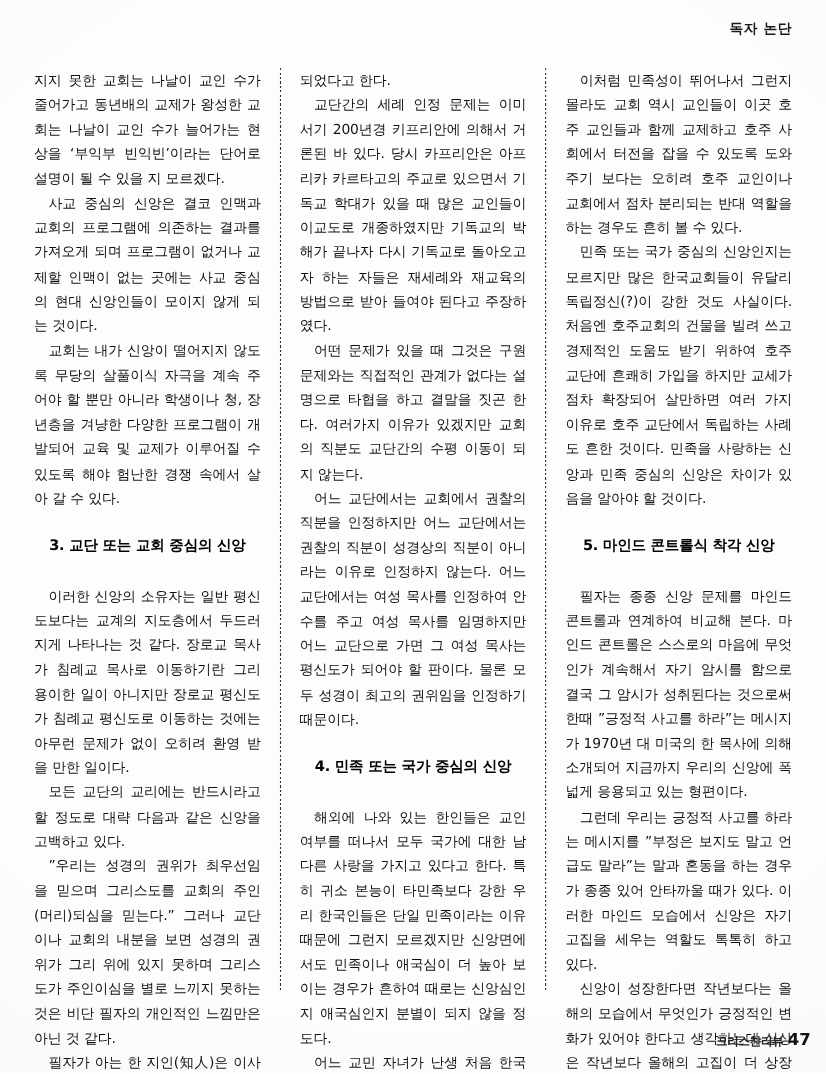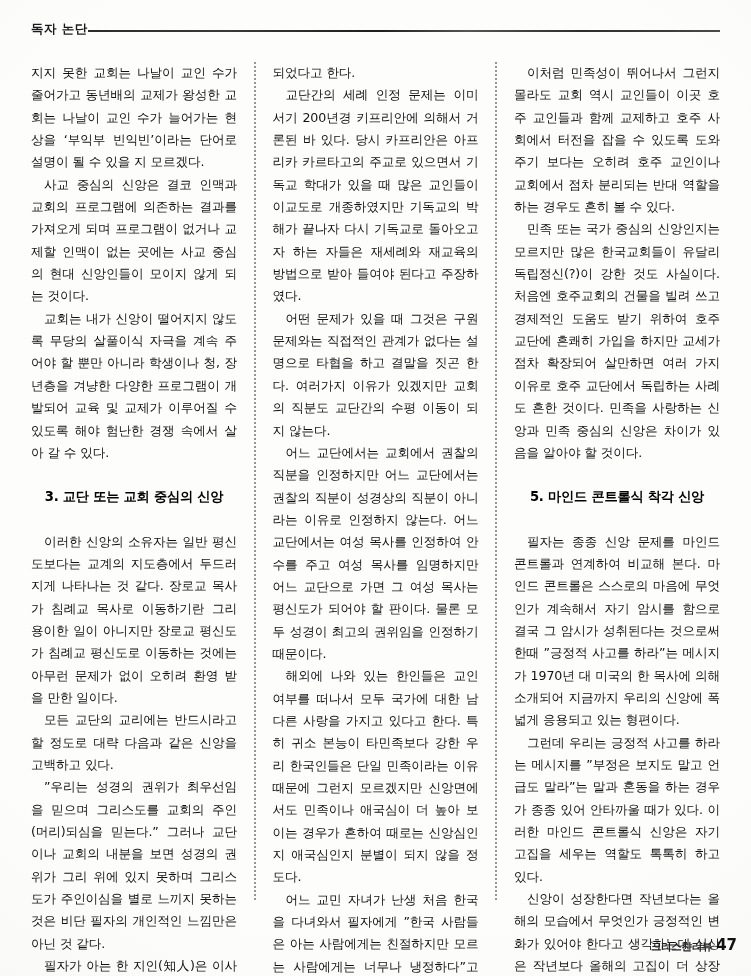--- a/index.html
+++ b/index.html
@@ -32,21 +32,22 @@
   }
 
   
   .running-head {
     position: absolute;
     left: 31px;
     top: 18px;
     width: 689px;
     height: 22px;
     display: flex;
-    align-items: center;
+    align-items: flex-end;
+    flex-direction: column;
   }
   .running-head-label {
     font-size: 12.5px;
     font-weight: bold;
     letter-spacing: 0.5px;
     white-space: nowrap;
     color: #1a1a1a;
   }
   .running-head-rule {
     flex: 1 1 auto;
@@ -172,36 +173,39 @@
 
     <div class="col-gap">
       <span class="col-divider"></span>
     </div>
 
     <div class="col" id="col-1">
         <p class="no-indent">되었다고 한다.</p>
         <p>교단간의 세례 인정 문제는 이미 서기 200년경 키프리안에 의해서 거론된 바 있다. 당시 카프리안은 아프리카 카르타고의 주교로 있으면서 기독교 학대가 있을 때 많은 교인들이 이교도로 개종하였지만 기독교의 박해가 끝나자 다시 기독교로 돌아오고자 하는 자들은 재세례와 재교육의 방법으로 받아 들여야 된다고 주장하였다.</p>
         <p>어떤 문제가 있을 때 그것은 구원 문제와는 직접적인 관계가 없다는 설명으로 타협을 하고 결말을 짓곤 한다. 여러가지 이유가 있겠지만 교회의 직분도 교단간의 수평 이동이 되지 않는다.</p>
         <p>어느 교단에서는 교회에서 권찰의 직분을 인정하지만 어느 교단에서는 권찰의 직분이 성경상의 직분이 아니라는 이유로 인정하지 않는다. 어느 교단에서는 여성 목사를 인정하여 안수를 주고 여성 목사를 임명하지만 어느 교단으로 가면 그 여성 목사는 평신도가 되어야 할 판이다. 물론 모두 성경이 최고의 권위임을 인정하기 때문이다.</p>
+        <div class="heading-block">
+          <h2 class="section-heading">4. 민족 또는 국가 중심의 신앙</h2>
+        </div>
         <p>해외에 나와 있는 한인들은 교인 여부를 떠나서 모두 국가에 대한 남다른 사랑을 가지고 있다고 한다. 특히 귀소 본능이 타민족보다 강한 우리 한국인들은 단일 민족이라는 이유 때문에 그런지 모르겠지만 신앙면에서도 민족이나 애국심이 더 높아 보이는 경우가 흔하여 때로는 신앙심인지 애국심인지 분별이 되지 않을 정도다.</p>
         <p>어느 교민 자녀가 난생 처음 한국을 다녀와서 필자에게 ”한국 사람들은 아는 사람에게는 친절하지만 모르는 사람에게는 너무나 냉정하다”고 한 말을 들었을 때 이러한 단일 민족성과 신앙심이 어우러져 있는 모순을 잘 꼬집어 낸 것 같다는 생각이 들었다. 그래서 그런지 이민교회의 분위기는 한인회의 역할과 교단의 힘이 함께 뒤섞어 묘한 갈등을 야기하곤 한다.</p>
       </div>
 
     <div class="col-gap">
       <span class="col-divider"></span>
     </div>
 
     <div class="col" id="col-2">
         <p>이처럼 민족성이 뛰어나서 그런지 몰라도 교회 역시 교인들이 이곳 호주 교인들과 함께 교제하고 호주 사회에서 터전을 잡을 수 있도록 도와주기 보다는 오히려 호주 교인이나 교회에서 점차 분리되는 반대 역할을 하는 경우도 흔히 볼 수 있다.</p>
         <p>민족 또는 국가 중심의 신앙인지는 모르지만 많은 한국교회들이 유달리 독립정신(?)이 강한 것도 사실이다. 처음엔 호주교회의 건물을 빌려 쓰고 경제적인 도움도 받기 위하여 호주 교단에 흔쾌히 가입을 하지만 교세가 점차 확장되어 살만하면 여러 가지 이유로 호주 교단에서 독립하는 사례도 흔한 것이다. 민족을 사랑하는 신앙과 민족 중심의 신앙은 차이가 있음을 알아야 할 것이다.</p>
         <div class="heading-block">
           <h2 class="section-heading">5. 마인드 콘트롤식 착각 신앙</h2>
         </div>
         <p>필자는 종종 신앙 문제를 마인드 콘트롤과 연계하여 비교해 본다. 마인드 콘트롤은 스스로의 마음에 무엇인가 계속해서 자기 암시를 함으로 결국 그 암시가 성취된다는 것으로써 한때 ”긍정적 사고를 하라”는 메시지가 1970년 대 미국의 한 목사에 의해 소개되어 지금까지 우리의 신앙에 폭 넓게 응용되고 있는 형편이다.</p>
-        <p>그런데 우리는 긍정적 사고를 하라는 메시지를 ”부정은 보지도 말고 언급도 말라”는 말과 혼동을 하는 경우가 종종 있어 안타까울 때가 있다. 이러한 마인드 콘트롤식 신앙은 자기 고집을 세우는 역할도 톡톡히 하고 있다.</p>
+        <p>그런데 우리는 긍정적 사고를 하라는 메시지를 ”부정은 보지도 말고 언급도 말라”는 말과 혼동을 하는 경우가 종종 있어 안타까울 때가 있다. 이러한 마인드 모습에서 신앙은 자기 고집을 세우는 역할도 톡톡히 하고 있다.</p>
         <p>신앙이 성장한다면 작년보다는 올해의 모습에서 무엇인가 긍정적인 변화가 있어야 한다고 생각하는데 실상은 작년보다 올해의 고집이 더 상장하여 급기야는 누구의 말도 듣지 않는 자기 착각에 도취되고 언제나 남을 가르치고 설교하려는 자세로 변하는 경우를 더 많이 볼 수 있다.</p>
       </div>
   </div>
 
   <div class="footer">
     <span class="footer-title">크리스챤리뷰</span>
     <span class="footer-page">47</span>
   </div>
 
 </div>

